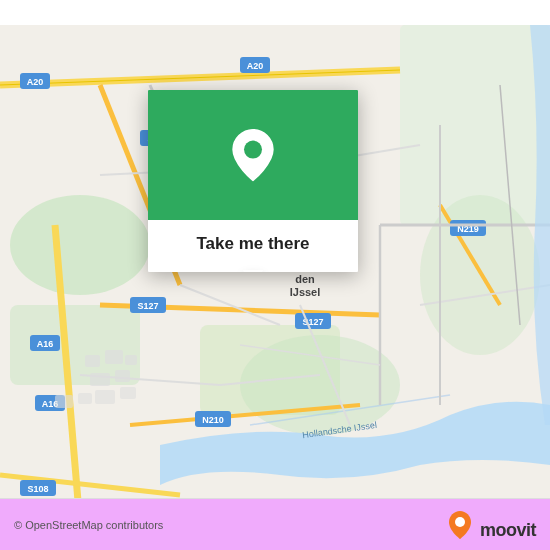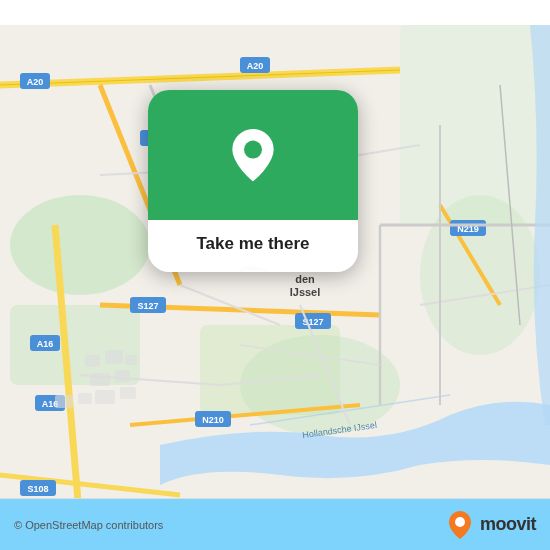--- a/index.html
+++ b/index.html
@@ -26,21 +26,21 @@
       top: 0; left: 0;
     }
 
     
     .popup-card {
       position: absolute;
       top: 90px;
       left: 148px;
       width: 210px;
       background: white;
-      border-radius: 21px;
+      border-radius: 1px;
       box-shadow: 0 4px 20px rgba(0,0,0,0.3);
       overflow: hidden;
       z-index: 10;
     }
 
     .popup-card-top {
       background: #2eaa5e;
       width: 100%;
       height: 130px;
       display: flex;
@@ -71,21 +71,21 @@
       cursor: pointer;
       text-align: center;
     }
 
     
     .map-footer {
       position: absolute;
       bottom: 0;
       left: 0;
       width: 100%;
-      background: #7dd3fc;
+      background: #f0abfc;
       border-top: 1px solid #ddd;
       display: flex;
       align-items: center;
       justify-content: space-between;
       padding: 10px 14px 10px 14px;
       z-index: 10;
       height: 52px;
     }
 
     .footer-left {
@@ -100,21 +100,21 @@
     }
 
     .footer-location {
       font-size: 13px;
       font-weight: 600;
       color: #222;
     }
 
     .moovit-logo {
       display: flex;
-      align-items: center;
+      align-items: flex-end;
       gap: 4px;
     }
 
     .moovit-icon {
       width: 32px;
       height: 32px;
     }
 
     .moovit-text {
       font-size: 18px;

